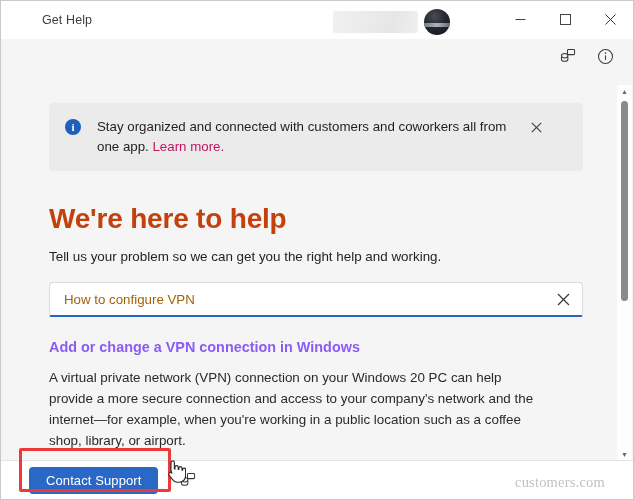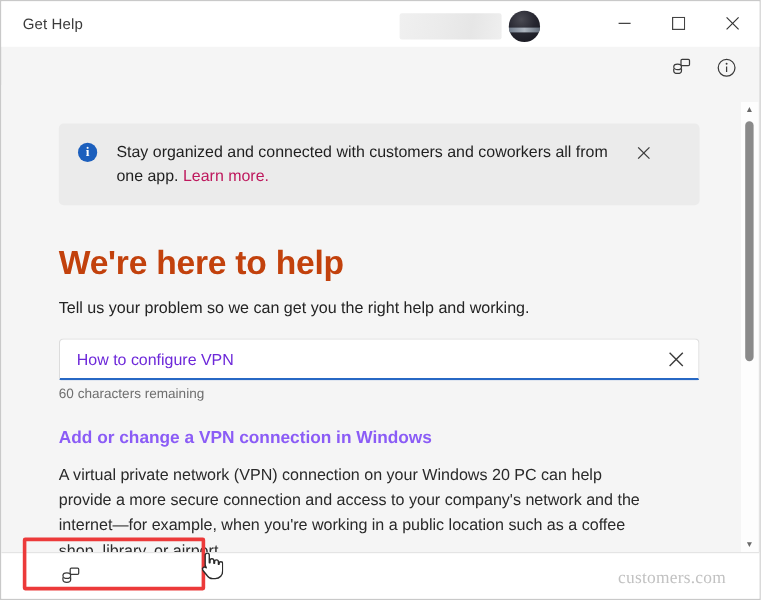--- a/index.html
+++ b/index.html
@@ -24,20 +24,21 @@
 
   
   .titlebar {
     position: absolute;
     top: 0; left: 0; right: 0;
     height: 38px;
     background: #ffffff;
     display: flex;
     align-items: center;
     box-sizing: border-box;
+    padding-left: 23px;
   }
   .title-text {
     font-size: 12.5px;
     color: #3b3b3b;
     margin-left: 18px;
     letter-spacing: .1px;
   }
   .titlebar-center {
     position: absolute;
     left: 332px;
@@ -209,21 +210,21 @@
     border-bottom: 2px solid #2768c4;
     border-radius: 4px 4px 2px 2px;
     height: 32px;
     display: flex;
     align-items: center;
     padding: 0 6px 0 14px;
   }
   .search-value {
     flex: 1;
     font-size: 13.3px;
-    color: #6d28d9;
+    color: #a16207;
     background: transparent;
     border: none;
     outline: none;
     font-family: "Liberation Sans", sans-serif;
     padding: 0;
   }
   .search-clear {
     width: 26px; height: 26px;
     display: flex; align-items: center; justify-content: center;
     color: #3a3a3a;
@@ -389,29 +390,29 @@
     <div class="searchwrap">
       <div class="searchbox">
         <input class="search-value" type="text" value="How to configure VPN" style="">
         <div class="search-clear">
           <svg width="13" height="13" viewBox="0 0 13 13">
             <line x1="1" y1="1" x2="12" y2="12" stroke="#3a3a3a" stroke-width="1.15"></line>
             <line x1="12" y1="1" x2="1" y2="12" stroke="#3a3a3a" stroke-width="1.15"></line>
           </svg>
         </div>
       </div>
-      <div class="charcount">60 characters remaining</div>
     </div>
 
     <h2 class="art-title">Add or change a VPN connection in Windows</h2>
     <p class="art-body">A virtual private network (VPN) connection on your Windows 20 PC can help provide a more secure connection and access to your company's network and the internet—for example, when you're working in a public location such as a coffee shop, library, or airport.</p>
 
   </div>
 
   <div class="footer">
+    <button class="contact-btn">Contact Support</button>
     <div class="footer-icon">
       <svg width="17" height="17" viewBox="0 0 18 18">
         <rect x="9" y="1.5" width="7.5" height="5.5" rx="1" fill="none" stroke="#3a3a3a" stroke-width="1.1"></rect>
         <ellipse cx="6" cy="8.2" rx="3.4" ry="2.4" fill="none" stroke="#3a3a3a" stroke-width="1.1"></ellipse>
         <path d="M2.6 9.6 v2.2 a3.4 2.2 0 0 0 6.8 0 v-2.2" fill="none" stroke="#3a3a3a" stroke-width="1.1"></path>
       </svg>
     </div>
     <div class="watermark">customers.com</div>
   </div>
 

